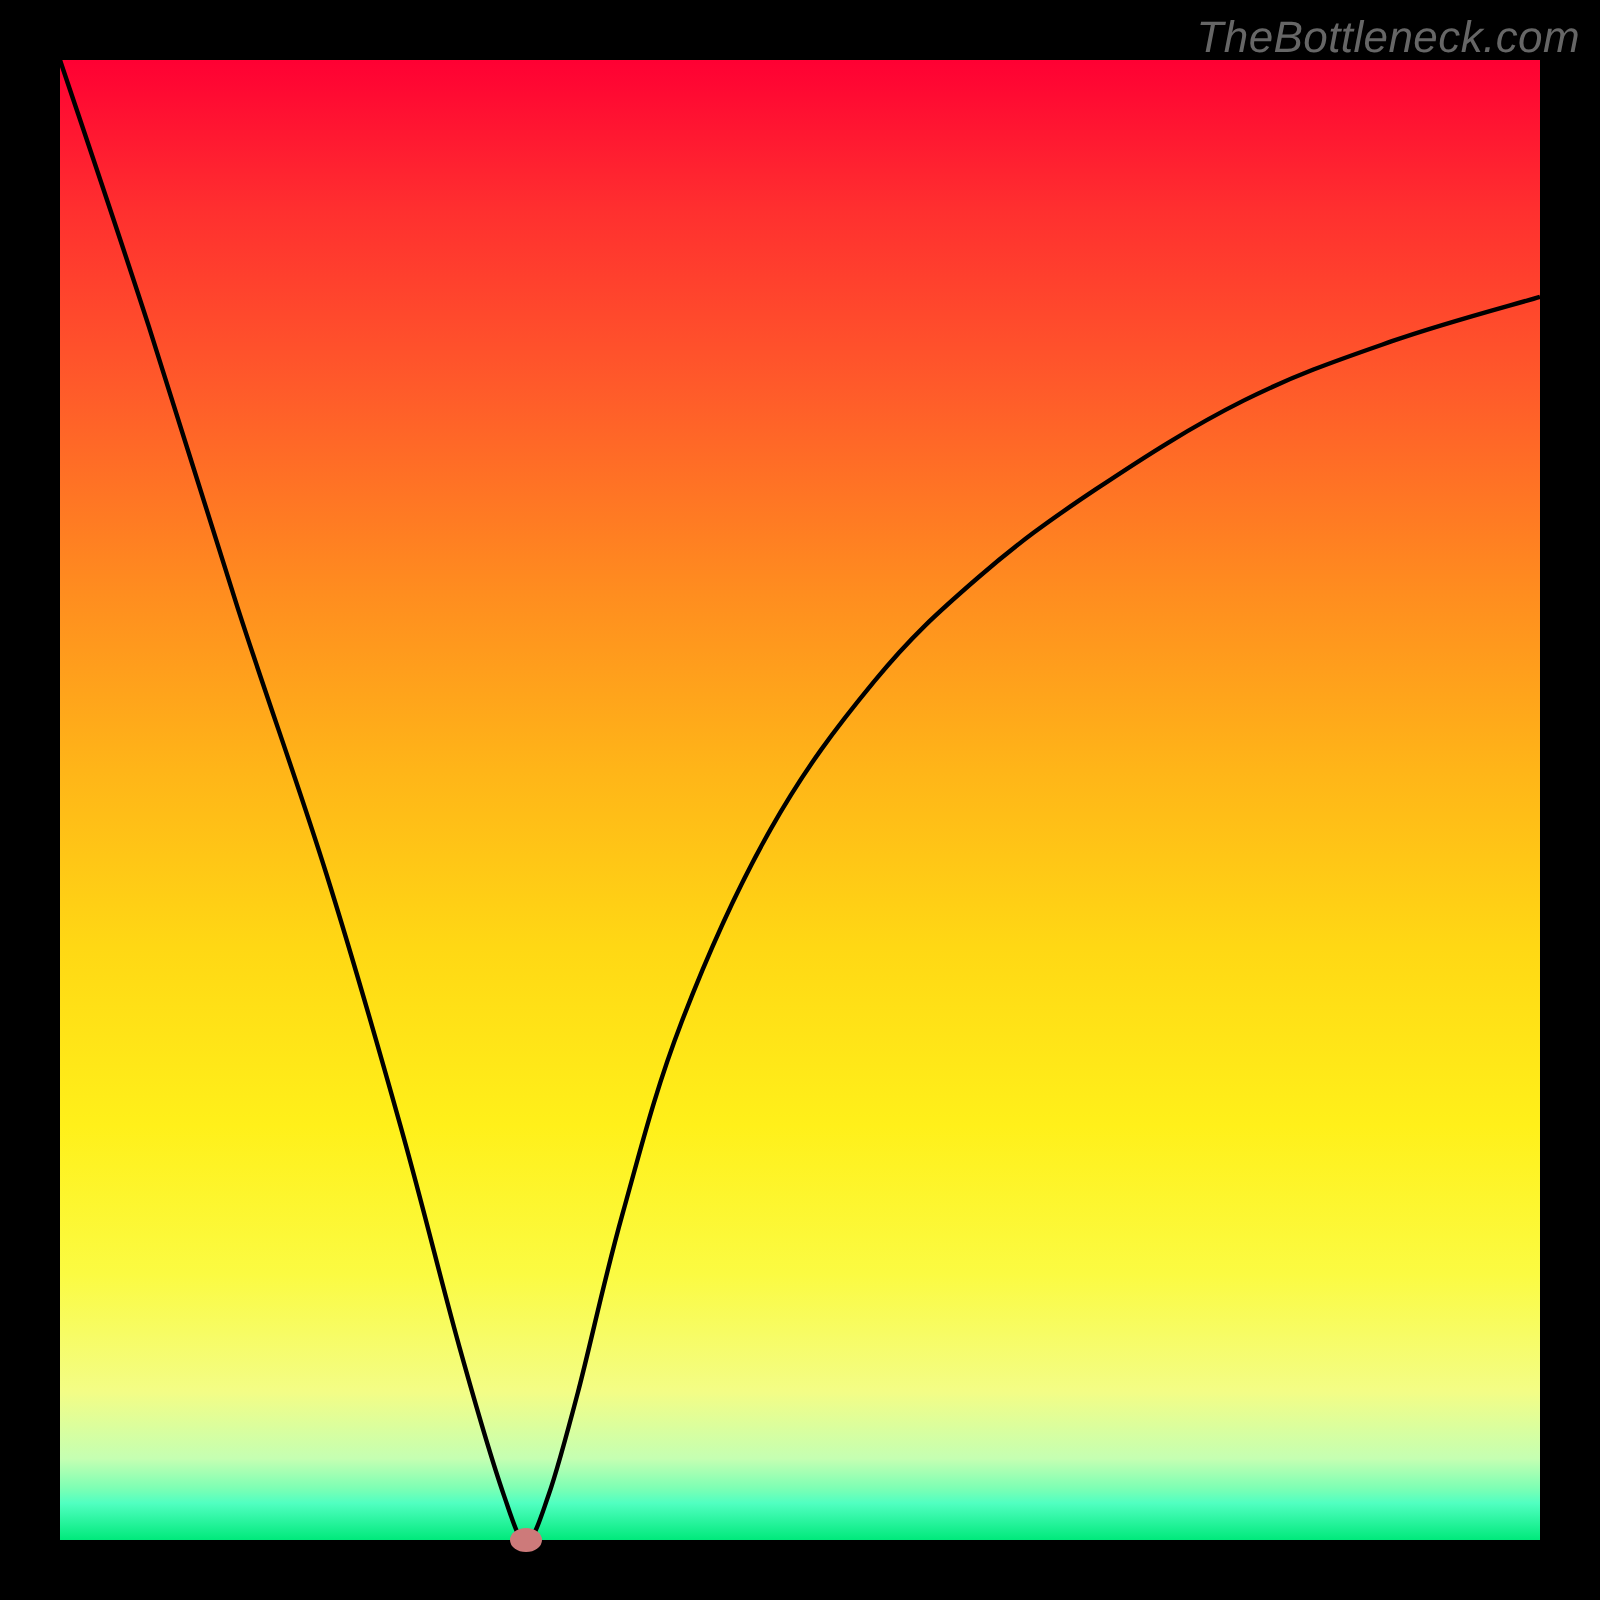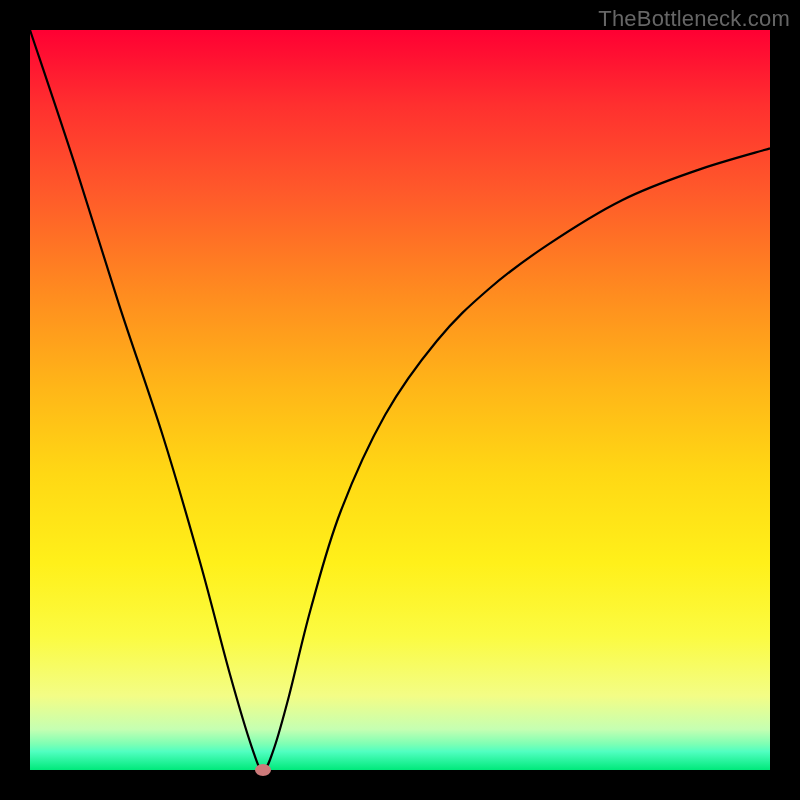--- a/index.html
+++ b/index.html
@@ -41,20 +41,21 @@
   }
   .watermark {
     position: absolute;
     top: 6px;
     right: 10px;
     color: #666;
     font-size: 22px;
     font-weight: 500;
     letter-spacing: 0.2px;
     user-select: none;
+    font-style: italic;
   }
   svg.curve {
     position: absolute;
     left: 0;
     top: 0;
     width: 740px;
     height: 740px;
     overflow: visible;
   }
   .curve path {

